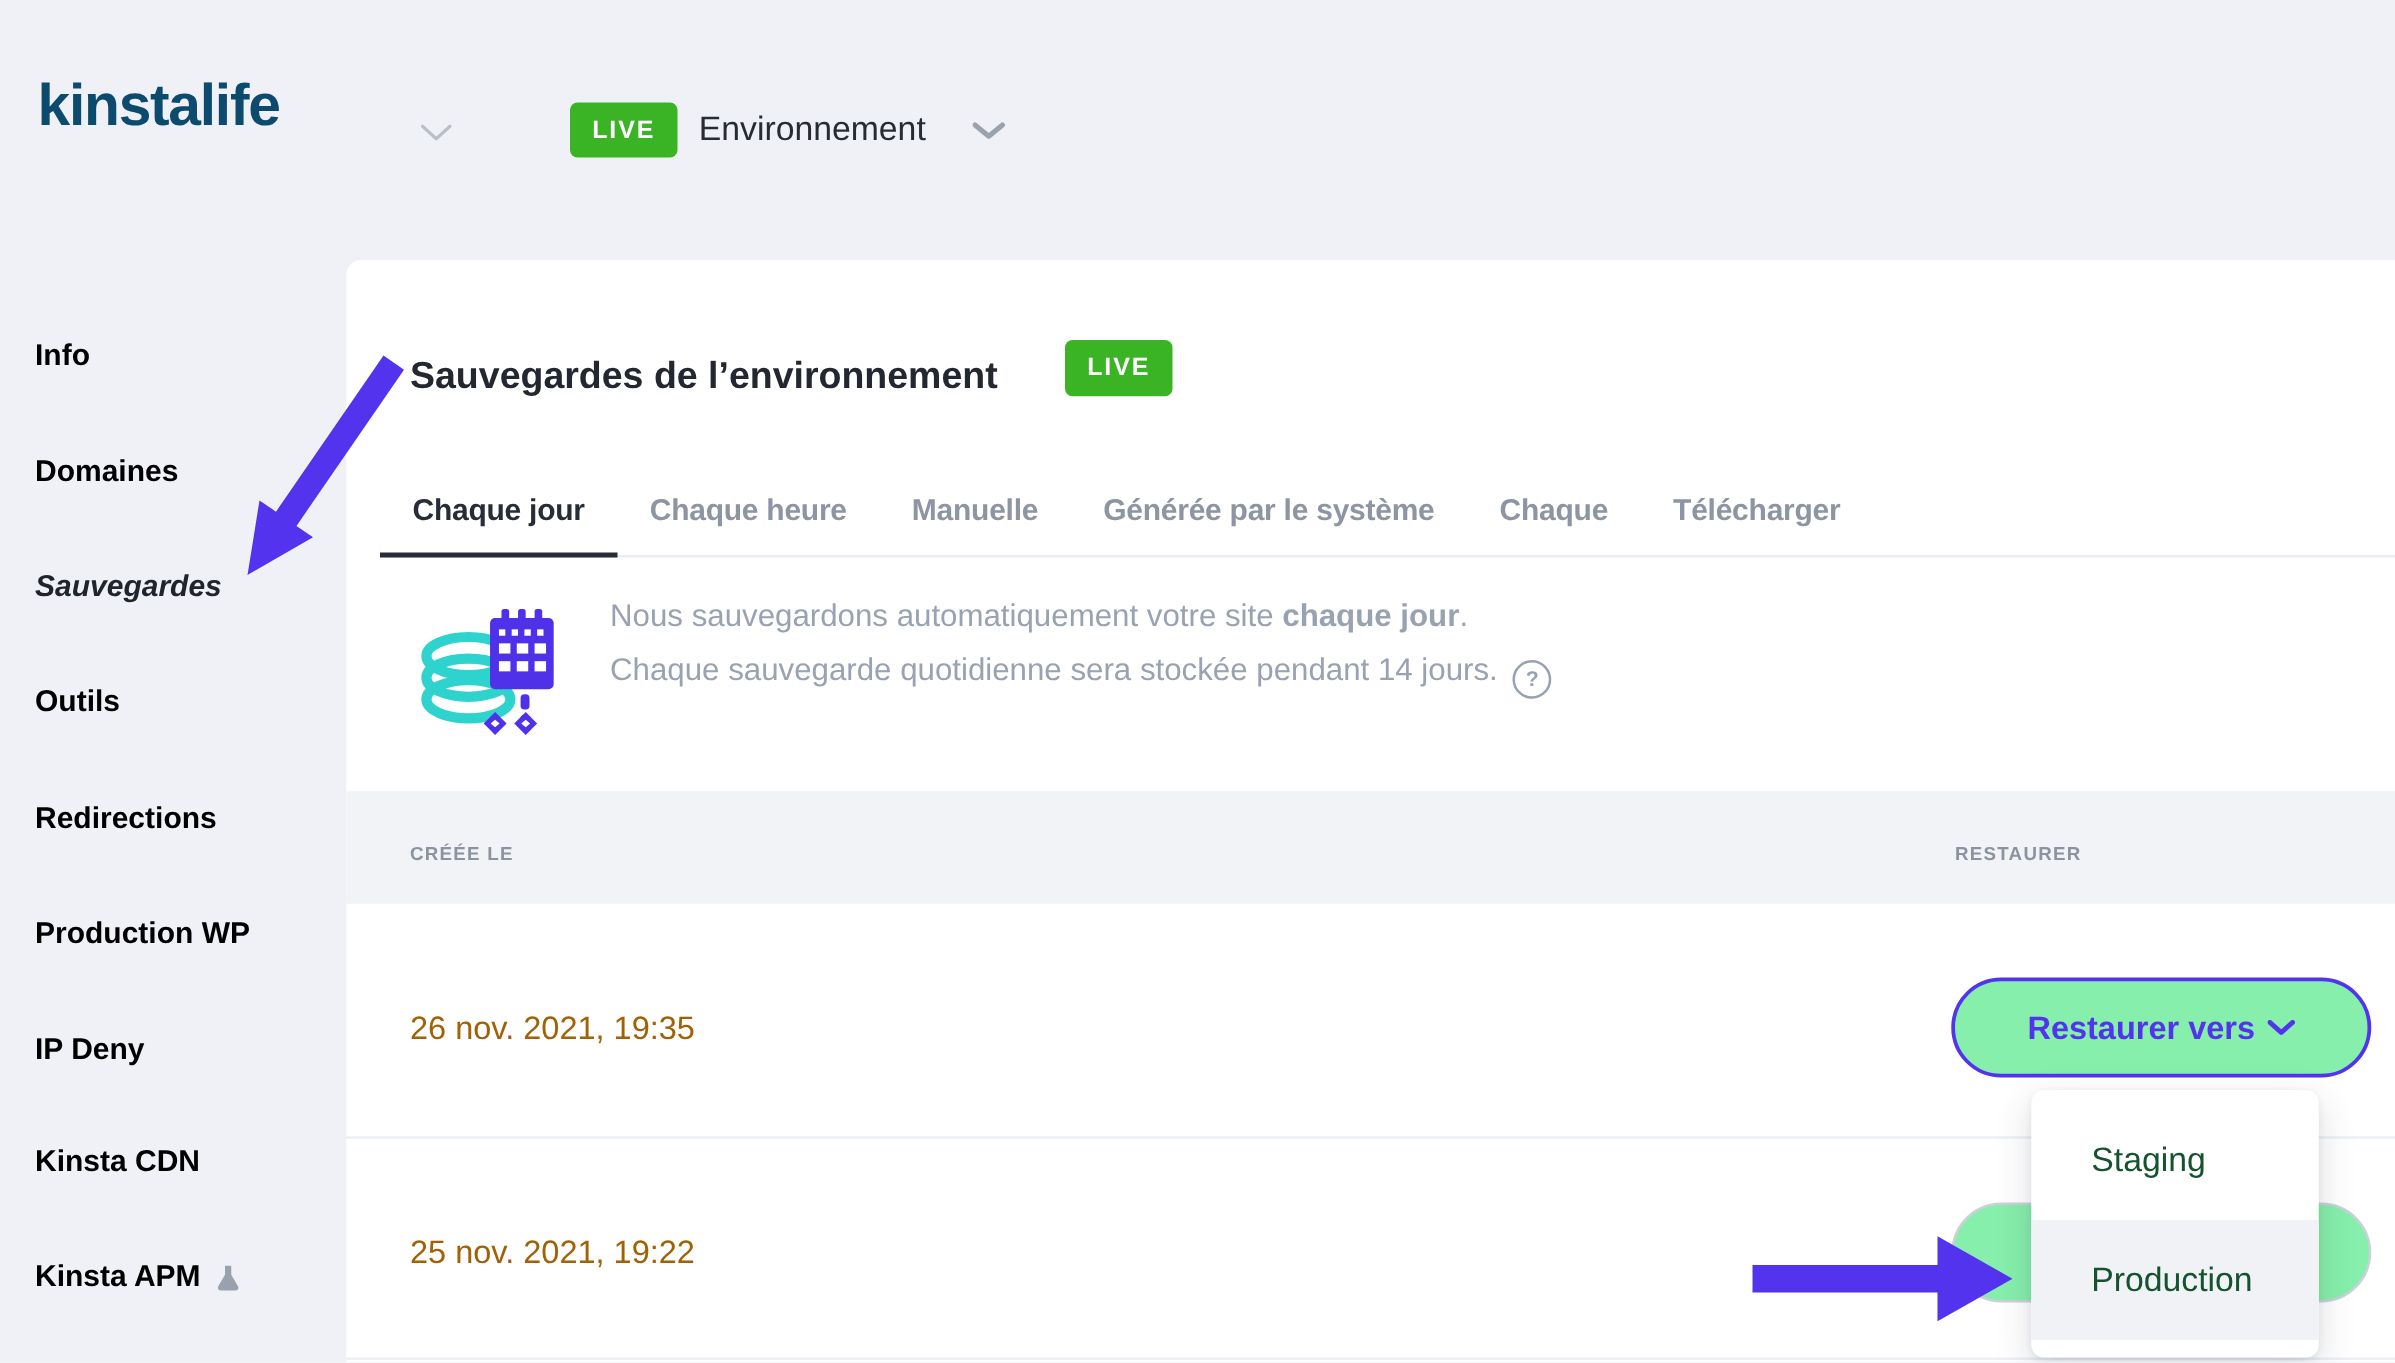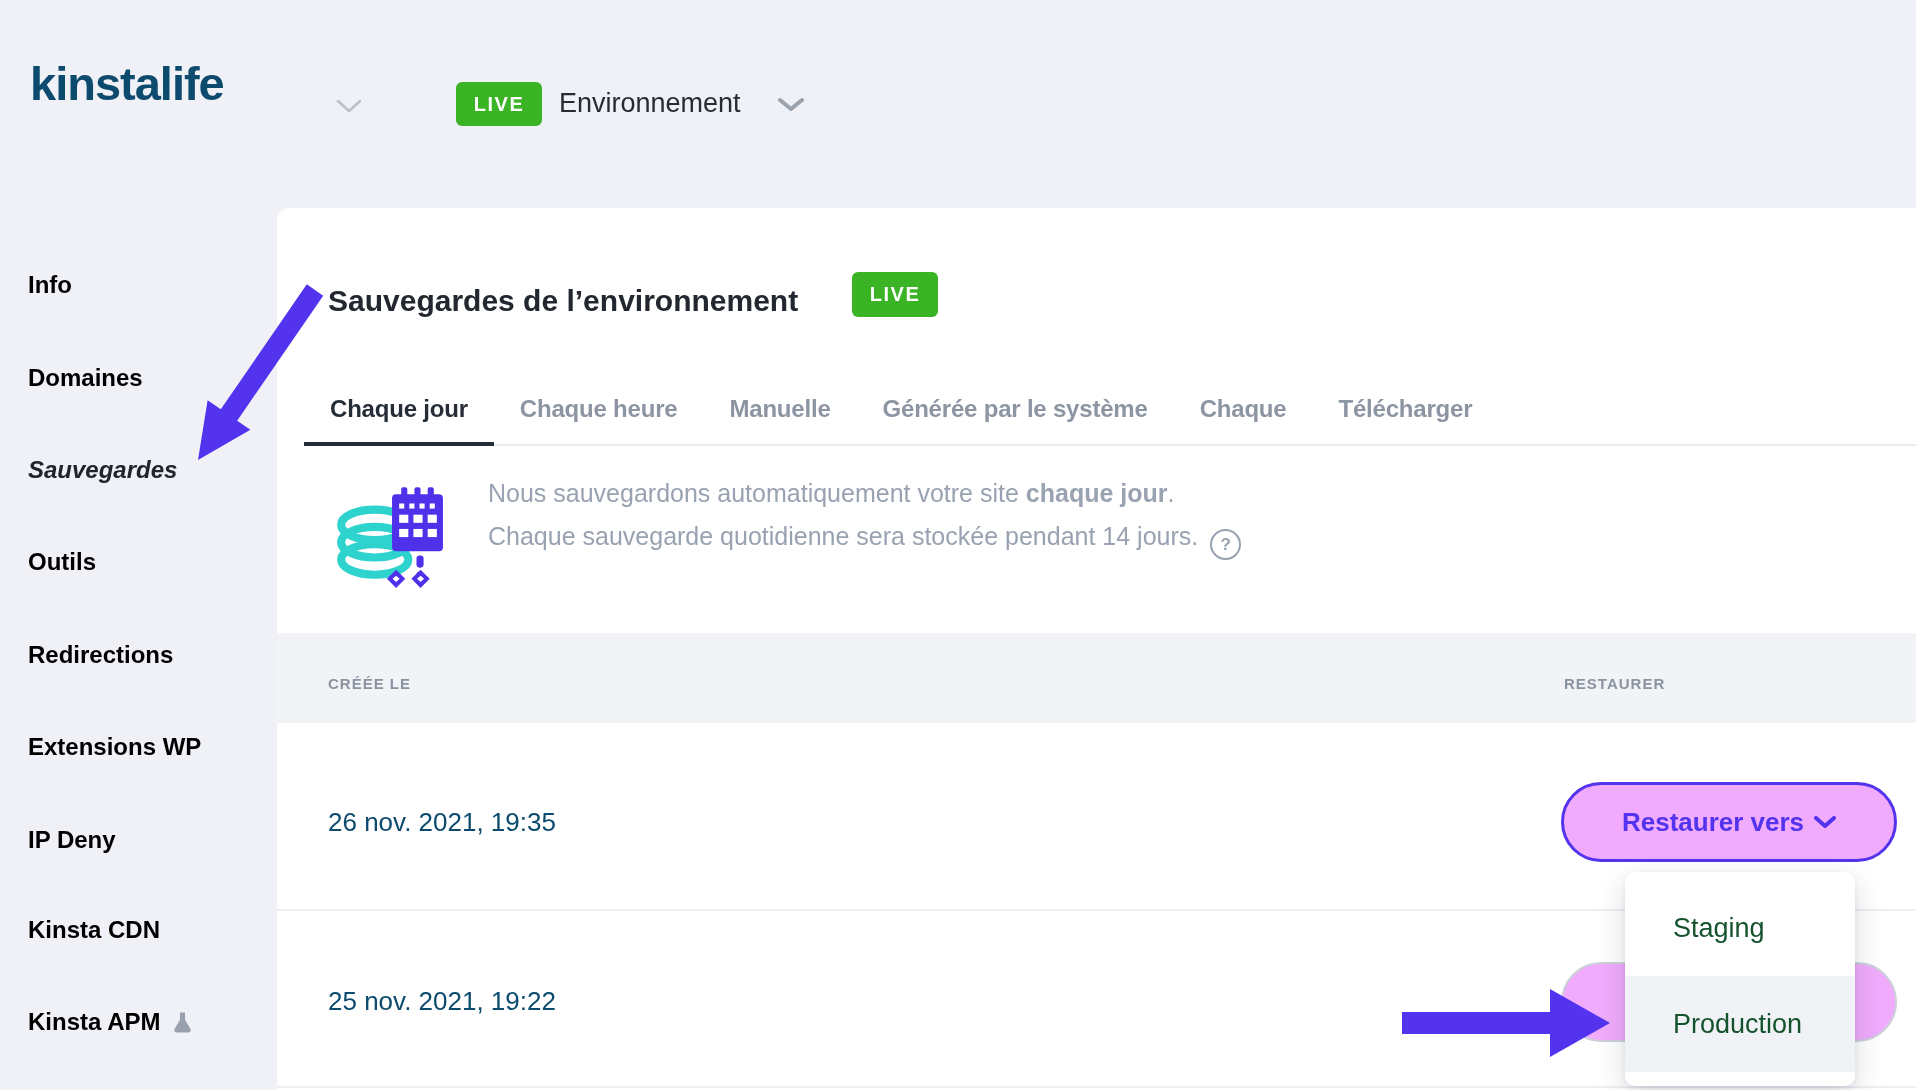--- a/index.html
+++ b/index.html
@@ -44,27 +44,27 @@
 
   
   .band{position:absolute;left:0;right:0;top:425px;height:90px;background:#f1f3f7;}
   .band-label{position:absolute;top:42px;font-size:15px;font-weight:bold;letter-spacing:1px;
         color:#8b93a1;}
   .band-created{left:51px;}
   .band-restore{left:1287px;}
   .row-divider{position:absolute;left:0;right:0;height:2px;background:#eceff3;}
   .divider-1{top:701px;}
   .divider-2{top:878px;}
-  .date{position:absolute;left:51px;font-size:26px;color:#0c4a6e;}
+  .date{position:absolute;left:51px;font-size:26px;color:#a16207;}
   .date-1{top:599px;}
   .date-2{top:778px;}
 
   
   .restore-btn{position:absolute;left:1284px;width:336px;height:80px;border-radius:999px;
-        background:#f0abfc;display:flex;align-items:center;justify-content:center;gap:10px;
+        background:#86efac;display:flex;align-items:center;justify-content:center;gap:10px;
         box-sizing:border-box;cursor:pointer;}
   .restore-btn.purple{top:574px;border:3px solid #5333ed;color:#5333ed;}
   .restore-btn.purple .restore-label{font-size:26px;font-weight:bold;color:#5333ed;}
   .restore-btn.gray{top:754px;border:2px solid #cbd0d9;z-index:2;}
 
   
   .dropdown{position:absolute;left:1348px;top:664px;width:230px;padding:8px 0 14px;
         background:#fff;border-radius:10px;z-index:6;
         box-shadow:0 10px 30px rgba(40,45,60,.16), 0 2px 6px rgba(40,45,60,.08);}
   .dropdown-item{height:96px;display:flex;align-items:center;padding-left:48px;
@@ -100,21 +100,21 @@
     <div class="side-item active" style="top:455px">
       <span>Sauvegardes</span>
       </div>
     <div class="side-item" style="top:547px">
       <span>Outils</span>
       </div>
     <div class="side-item" style="top:640px">
       <span>Redirections</span>
       </div>
     <div class="side-item" style="top:732px">
-      <span>Extensions WP</span>
+      <span>Production WP</span>
       </div>
     <div class="side-item" style="top:825px">
       <span>IP Deny</span>
       </div>
     <div class="side-item" style="top:915px">
       <span>Kinsta CDN</span>
       </div>
     <div class="side-item" style="top:1007px">
       <span>Kinsta APM</span>
       <svg width="21" height="23" viewBox="0 0 21 23">

